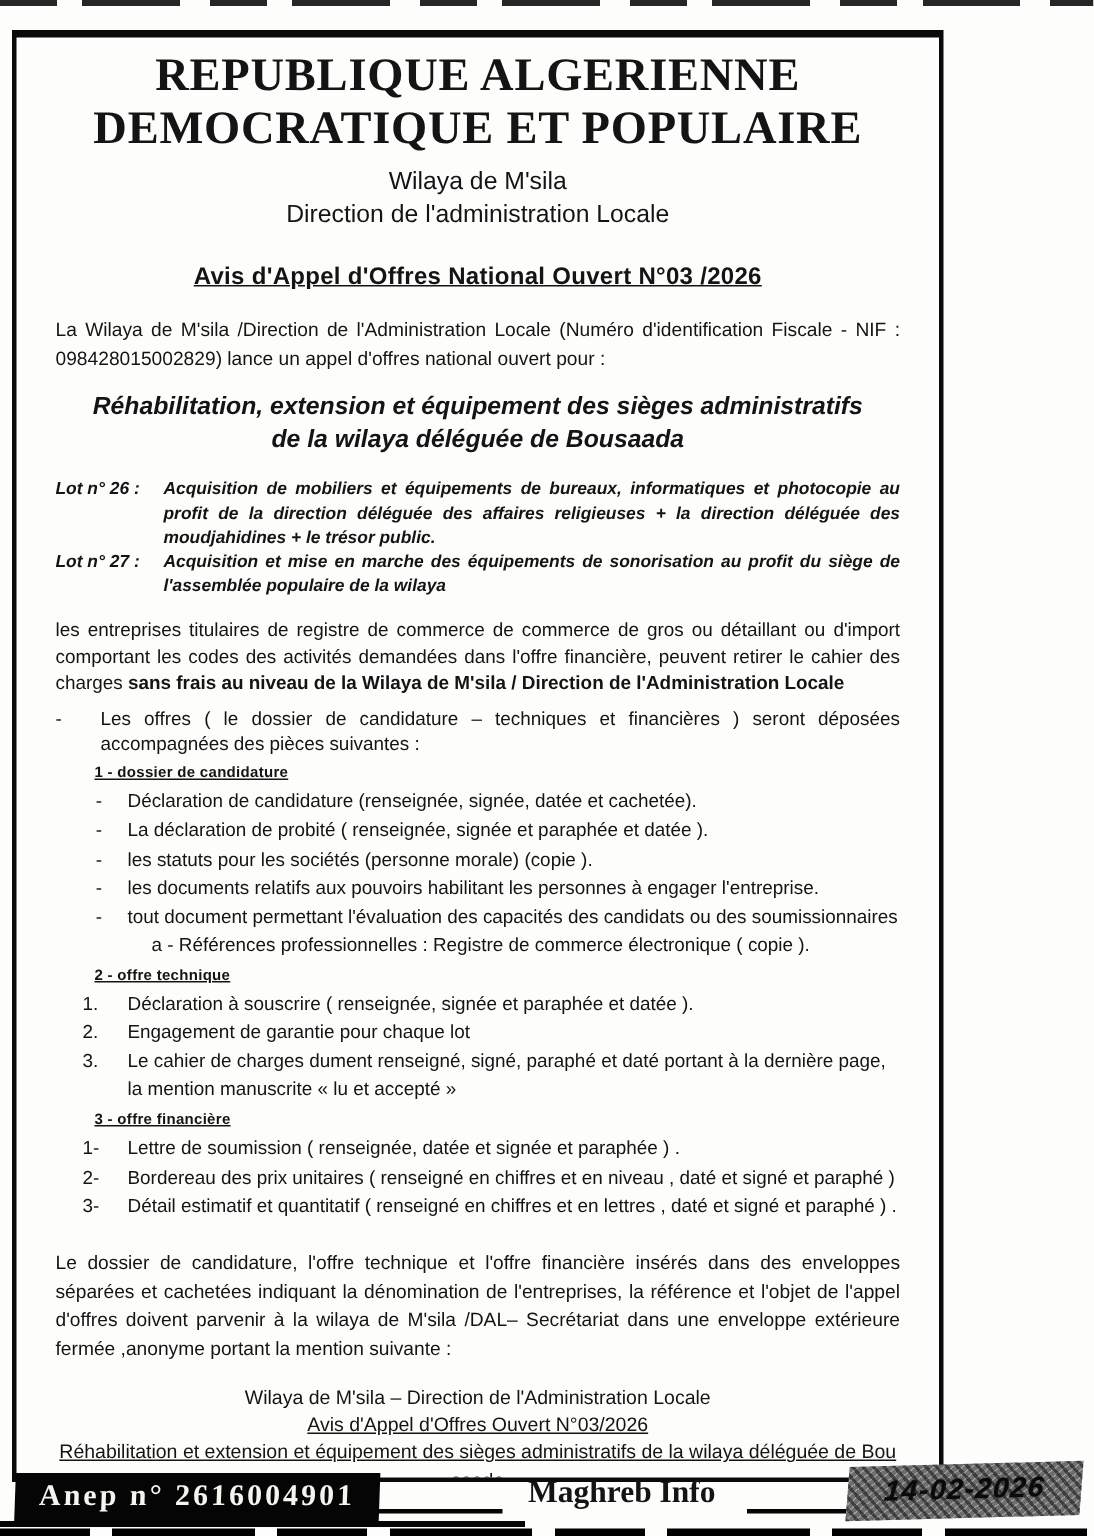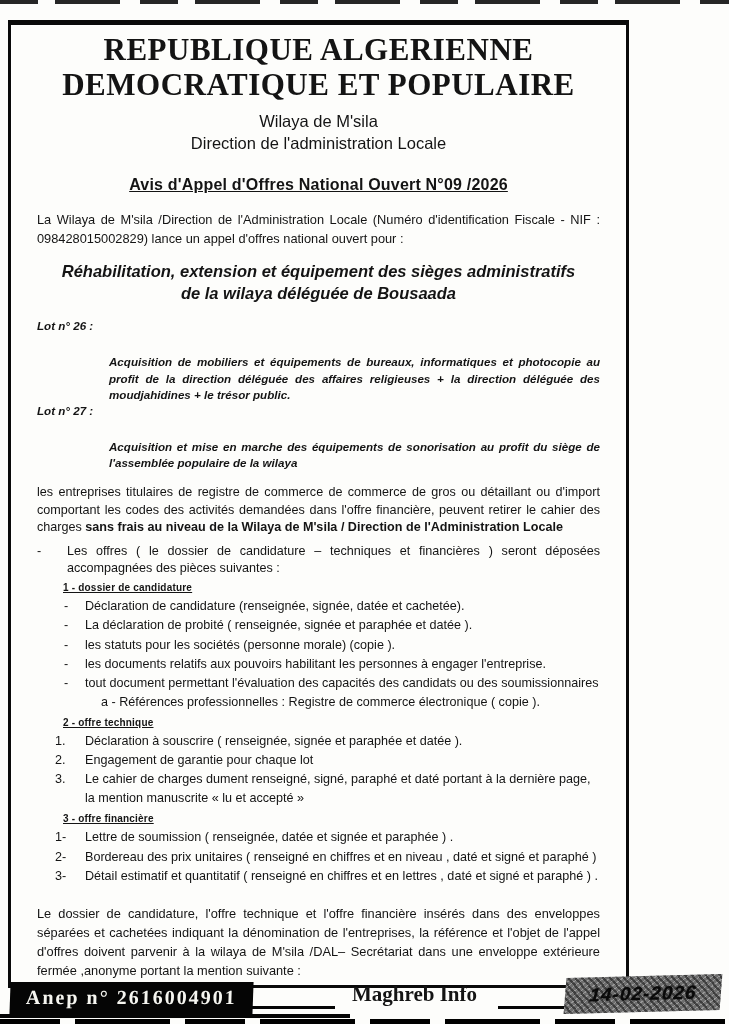--- a/index.html
+++ b/index.html
@@ -40,21 +40,21 @@
     text-decoration:underline; margin-top:22px; letter-spacing:.2px;
   }
   .intro { font-size:12.8px; line-height:1.45; margin-top:17px; text-align:justify; }
   .project-title {
     text-align:center; font-weight:bold; font-style:italic;
     font-size:16.5px; line-height:1.3; margin-top:13px;
   }
   .lots { margin-top:14px; font-size:11.6px; font-weight:bold; font-style:italic; line-height:1.4; }
   .lot-row { display:flex; }
   .lot-label { flex:0 0 66px; white-space:nowrap; }
-  .lot-text { flex:1; padding-left:6px; text-align:justify;margin-top:36px; }
+  .lot-text { flex:1; padding-left:6px; text-align:justify; }
   .retrait { font-size:12.6px; line-height:1.38; margin-top:13px; text-align:justify; }
   .retrait b { font-weight:bold; }
   .offres-intro { display:flex; font-size:12.6px; line-height:1.38; margin-top:6px; }
   .dash-col { flex:0 0 18px; }
   .offres-intro .txt { flex:1; padding-left:12px; text-align:justify; }
   .sec-heading {
     font-weight:bold; font-size:10px; text-decoration:underline;
     margin:5px 0 4px 26px; letter-spacing:.2px;
   }
   .dash-list { font-size:12.6px; line-height:1.52; }
@@ -109,21 +109,21 @@
   <div class="republic">
     <div>REPUBLIQUE ALGERIENNE</div>
     <div>DEMOCRATIQUE ET POPULAIRE</div>
   </div>
 
   <div class="org">
     <div>Wilaya de M'sila</div>
     <div>Direction de l'administration Locale</div>
   </div>
 
-  <div class="notice-title">Avis d'Appel d'Offres National Ouvert N°09 /2026</div>
+  <div class="notice-title">Avis d'Appel d'Offres National Ouvert N°03 /2026</div>
 
   <p class="intro">La Wilaya de M'sila /Direction de l'Administration Locale (Numéro d'identification Fiscale - NIF :  098428015002829) lance un appel d'offres national ouvert pour :</p>
 
   <div class="project-title">
     <div>Réhabilitation, extension et équipement des sièges administratifs</div>
     <div>de la wilaya déléguée de Bousaada</div>
   </div>
 
   <div class="lots">
     <div class="lot-row">

